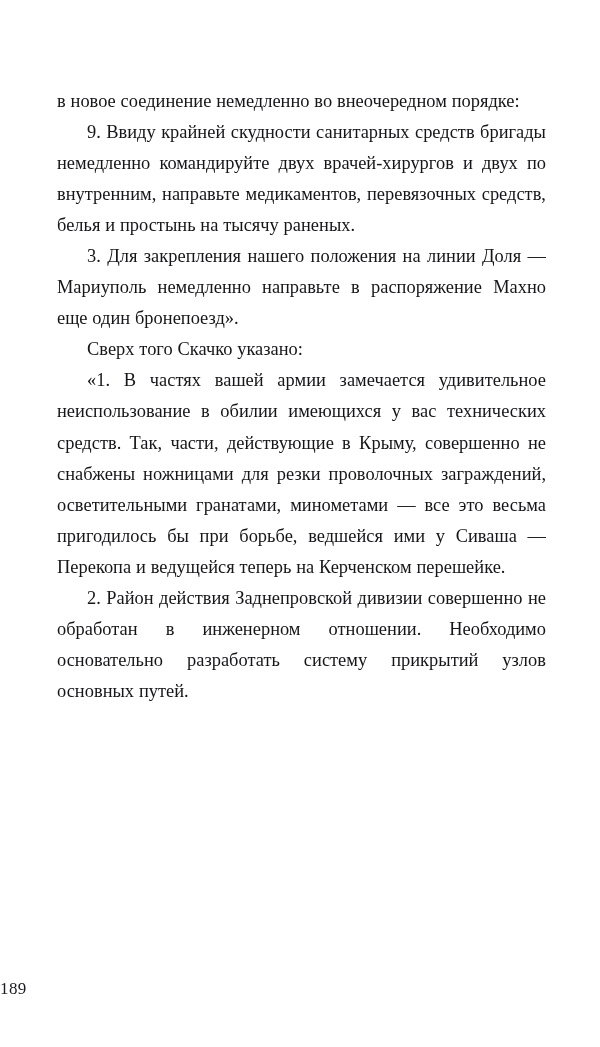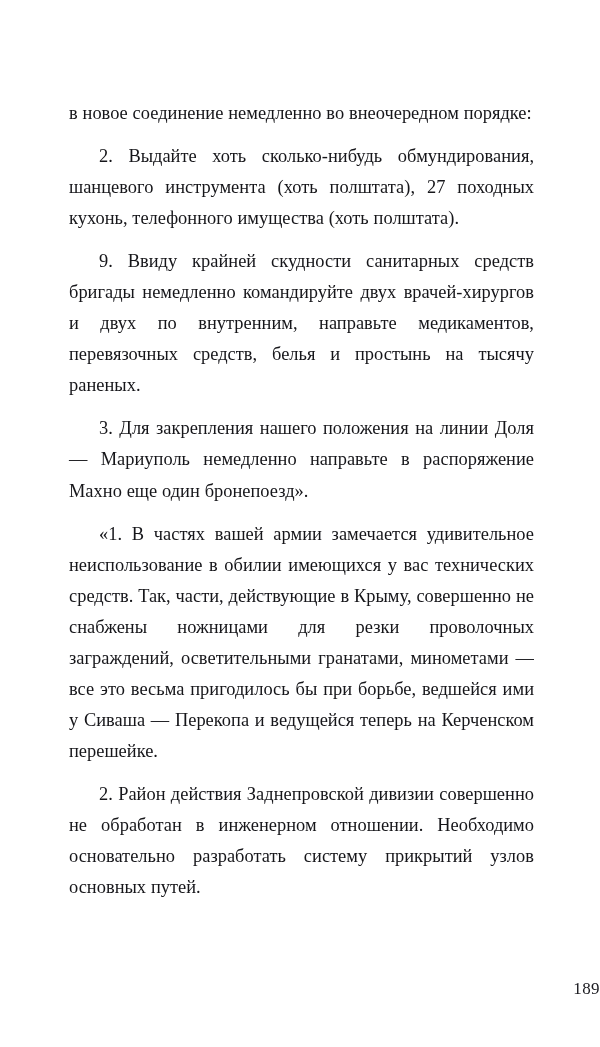--- a/index.html
+++ b/index.html
@@ -25,21 +25,21 @@
   }
 
   .text-block {
     position: absolute;
     left: 57px;
     top: 86px;
     width: 489px;
   }
 
   p.para {
-    margin: 12px;
+    margin: 0;
     padding: 0;
     font-size: 18.4px;
     line-height: 31.05px;
     text-align: justify;
     text-justify: inter-word;
     -webkit-hyphens: manual;
     hyphens: manual;
     text-indent: 30px;
     letter-spacing: 0.02px;
     word-spacing: 0.2px;
@@ -49,45 +49,45 @@
     text-indent: 0;
   }
 
   
 
   .folio {
     position: absolute;
     left: 0;
     top: 978px;
     width: 600px;
-    text-align: right;
+    text-align: left;
     font-size: 17px;
     line-height: 22px;
     color: #1b1b20;
     letter-spacing: 0.4px;
   }
 </style>
 </head>
 <body>
 
 <div class="page">
 
   <div class="text-block">
 
     <p class="para no-indent">в новое соединение немедленно во внеочередном порядке:</p>
 
 
-    <p class="para">2. Выдайте хоть сколько-нибудь обмундирования, шанцевого инструмента (хоть полштата), 27 походных кухонь, телефонного имущества (хоть полштата).</p>
 
 
 
     <p class="para">9. Ввиду крайней скудности санитарных средств бригады немедленно командируйте двух врачей-хирургов и двух по внутренним, направьте медикаментов, перевязочных средств, белья и простынь на тысячу раненых.</p>
 
     <p class="para">3. Для закрепления нашего положения на линии Доля — Мариуполь немедленно направьте в распоряжение Махно еще один бронепоезд».</p>
 
+    <p class="para">Сверх того Скачко указано:</p>
 
     <p class="para">«1. В частях вашей армии замечается удивительное неиспользование в обилии имеющихся у вас технических средств. Так, части, действующие в Крыму, совершенно не снабжены ножницами для резки проволочных заграждений, осветительными гранатами, минометами — все это весьма пригодилось бы при борьбе, ведшейся ими у Сиваша — Перекопа и ведущейся теперь на Керченском перешейке.</p>
 
 
     <p class="para">2. Район действия Заднепровской дивизии совершенно не обработан в инженерном отношении. Необходимо основательно разработать систему прикрытий узлов основных путей.</p>
 
   </div>
 
   <div class="folio">189</div>
 

